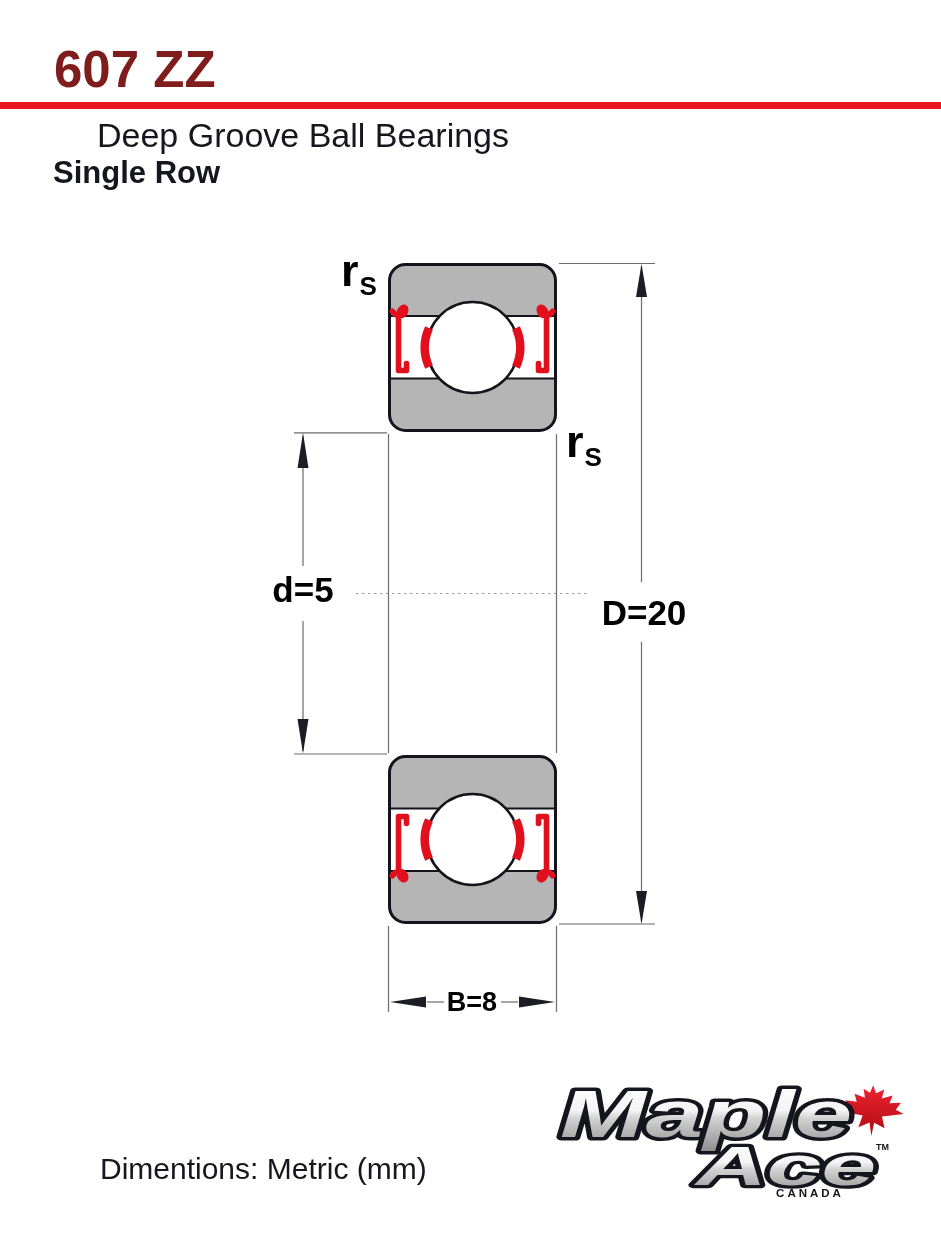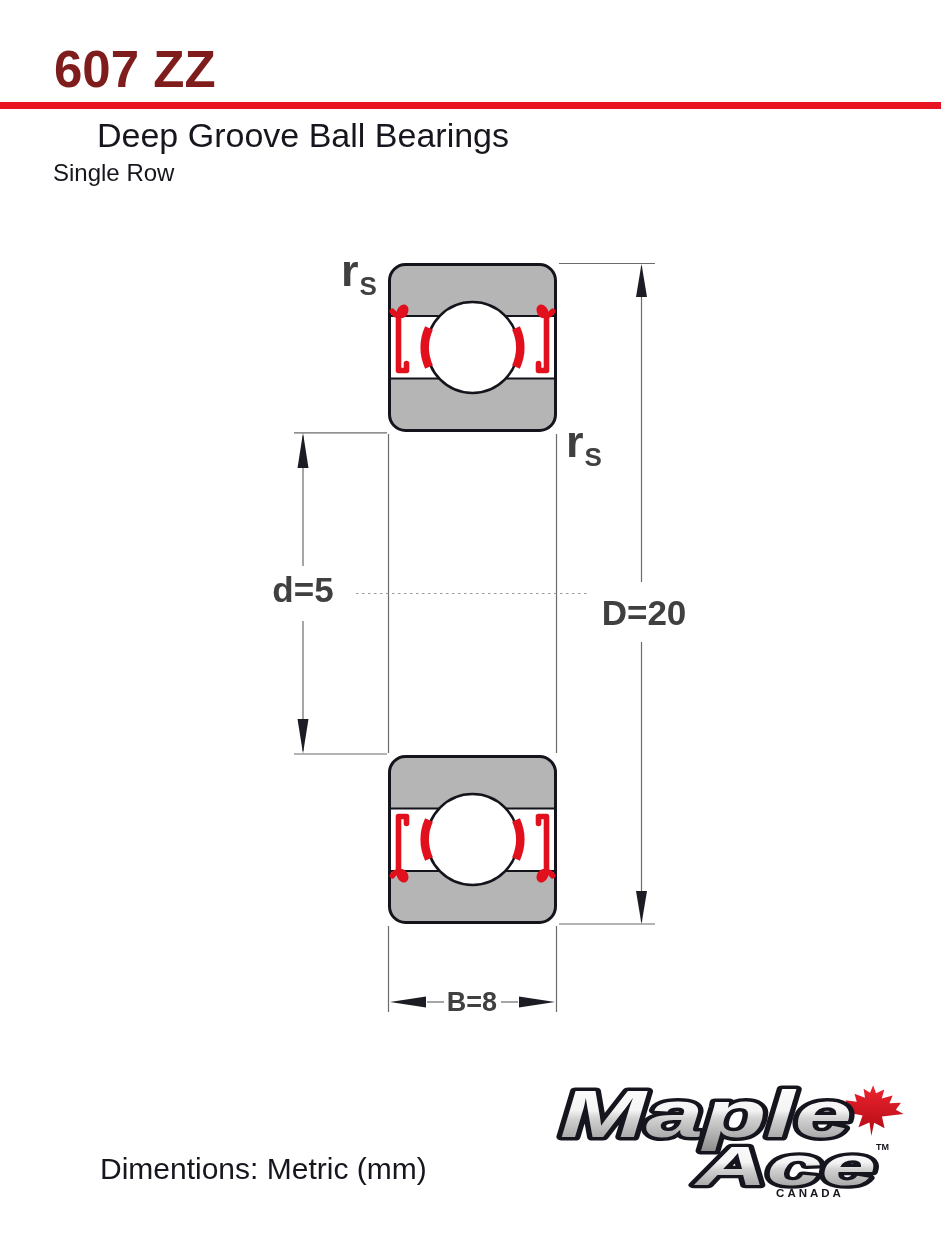--- a/index.html
+++ b/index.html
@@ -8,24 +8,24 @@
     font-family:"Liberation Sans",sans-serif;color:#16161e;overflow:hidden;
   }
   .abs{position:absolute;}
   
   .title{
     left:54px;top:42px;font-size:51px;font-weight:700;line-height:56px;
     letter-spacing:0px;color:#7f1d1d;white-space:nowrap;
   }
   .rule{left:0;top:102px;width:941px;height:7px;background:#e8141f;}
   .sub1{left:53px;top:115px;font-size:34px;line-height:40px;font-weight:400;white-space:nowrap;margin-left:44px;}
-  .sub2{left:53px;top:157px;font-size:24px;line-height:32px;font-weight:400;white-space:nowrap;}
+  .sub2{left:53px;top:157px;font-size:31px;line-height:32px;font-weight:700;white-space:nowrap;}
   
   .drawing{left:0;top:0;width:941px;height:1247px;pointer-events:none;}
-  .lbl{position:absolute;color:#404040;white-space:nowrap;}
+  .lbl{position:absolute;color:#000000;white-space:nowrap;}
   .rs-lbl .rs-r{font-size:45px;font-weight:700;line-height:45px;}
   .rs-lbl .rs-s{font-size:26px;font-weight:700;position:relative;top:9px;margin-left:1px;}
   .dim-lbl{font-size:35px;font-weight:700;line-height:36px;}
   .dim-lbl.small{font-size:27px;line-height:28px;}
   .center{transform:translateX(-50%);}
   
   .note{left:52px;top:1152px;font-size:30px;font-weight:400;white-space:nowrap;margin-left:48px;}
   .logo{left:550px;top:1074px;width:360px;height:140px;}
   .logo-word{
     font-family:"Liberation Sans",sans-serif;font-weight:700;font-style:italic;

